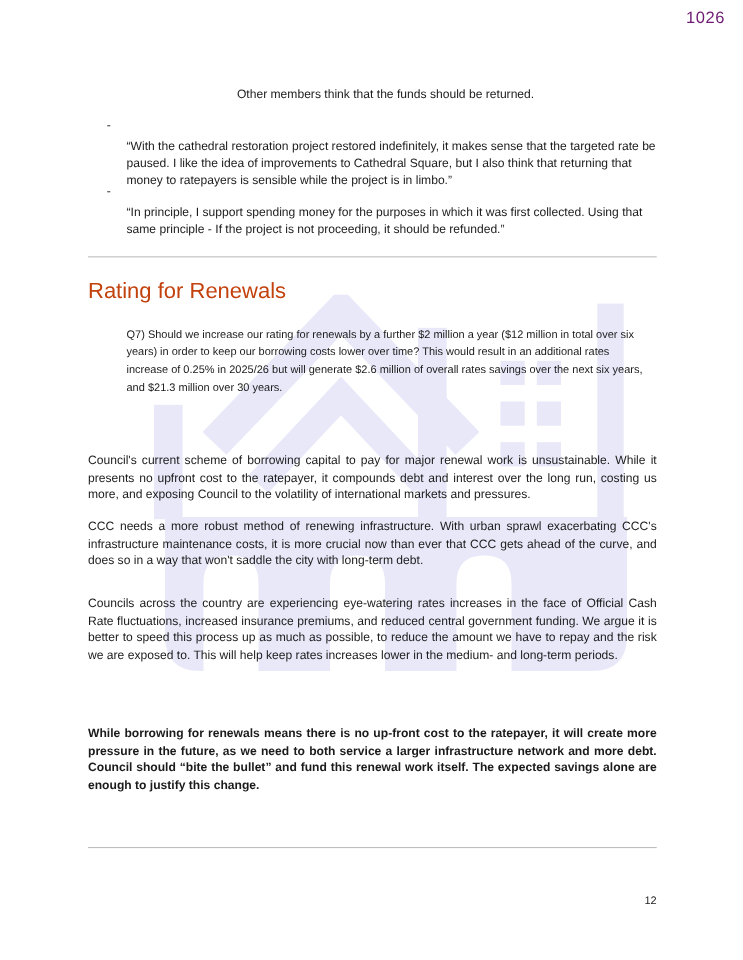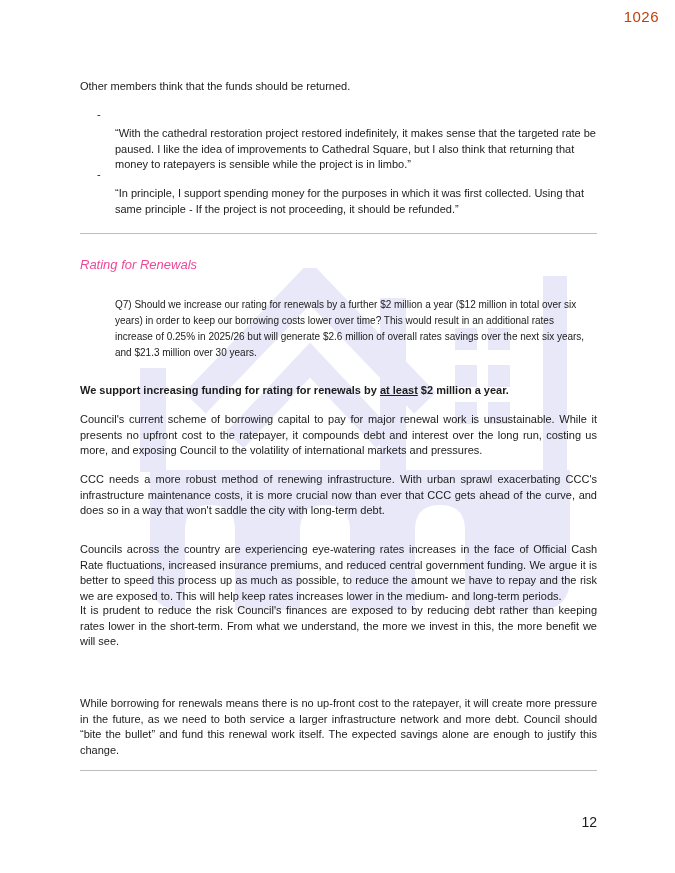--- a/index.html
+++ b/index.html
@@ -8,54 +8,54 @@
     width:675px;height:873px;
     background:#ffffff;
     font-family:"Liberation Sans", sans-serif;
     color:#1b1b1b;
     overflow:hidden;
   }
   .abs{position:absolute;z-index:2;}
   .stamp{
     top:8px;right:16px;
     font-size:15px;
-    color:#c2410c;
+    color:#701a75;
     letter-spacing:0.5px;
   }
   .body-text{font-size:11px;line-height:15.5px;}
-  .intro{top:79px;left:80px;width:517px;}
+  .intro{top:79px;left:92px;width:517px;text-align:center;}
   .bullet{left:97px;width:500px;display:flex;}
   .bullet-1{top:107px;}
   .bullet-2{top:167px;}
   .bullet .dash{width:18px;flex:0 0 18px;}
   .bullet .btxt{flex:1;text-align:left;margin-top:19px;}
   .hr{left:80px;right:78px;height:0;border-top:1px solid #bdbdbd;}
   .hr-1{top:233px;}
   .hr-2{top:770px;}
   .heading{
     top:254px;left:80px;
-    font-size:13px;line-height:22px;
-    font-weight:400;color:#ec4899;font-style:italic;
+    font-size:20px;line-height:22px;
+    font-weight:400;color:#c2410c;
   }
   .question{
     top:297px;left:115px;width:478px;
     font-size:10px;line-height:16px;
   }
   .statement{
     top:383px;left:80px;width:517px;
     font-weight:bold;
   }
   .statement .ul{text-decoration:underline;}
   .para{left:80px;width:517px;text-align:justify;}
   .p1{top:412px;}
   .p2{top:472px;}
   .p3{top:542px;}
   .p4{top:603px;}
-  .p5{top:696px;}
-  .footer-num{top:814px;right:78px;font-size:14px;}
+  .p5{top:660px;font-weight:bold;}
+  .footer-num{top:814px;right:78px;font-size:10px;}
   .watermark{position:absolute;left:140px;top:268px;z-index:1;}
 </style>
 </head>
 <body>
 
 <div class="page">
 
   <svg class="watermark" width="440" height="350" viewBox="0 0 440 350" aria-hidden="true">
     <g fill="none" stroke="#e8e8f8">
       <path d="M55 135 L170 15 L285 135" stroke-width="30"></path>
@@ -92,25 +92,23 @@
     <span class="dash">-</span>
     <span class="btxt">“In principle, I support spending money for the purposes in which it was first collected. Using that same principle - If the project is not proceeding, it should be refunded.”</span>
   </div>
 
   <div class="abs hr hr-1"></div>
 
   <div class="abs heading">Rating for Renewals</div>
 
   <div class="abs question">Q7) Should we increase our rating for renewals by a further $2 million a year ($12 million in total over six years) in order to keep our borrowing costs lower over time? This would result in an additional rates increase of 0.25% in 2025/26 but will generate $2.6 million of overall rates savings over the next six years, and $21.3 million over 30 years.</div>
 
-  <div class="abs body-text statement"><span>We support increasing funding for rating for renewals by </span><span class="ul">at least</span><span> $2 million a year.</span></div>
 
   <div class="abs body-text para p2">CCC needs a more robust method of renewing infrastructure. With urban sprawl exacerbating CCC's infrastructure maintenance costs, it is more crucial now than ever that CCC gets ahead of the curve, and does so in a way that won't saddle the city with long-term debt.</div>
   <div class="abs body-text para p1">Council's current scheme of borrowing capital to pay for major renewal work is unsustainable. While it presents no upfront cost to the ratepayer, it compounds debt and interest over the long run, costing us more, and exposing Council to the volatility of international markets and pressures.</div>
   <div class="abs body-text para p3">Councils across the country are experiencing eye-watering rates increases in the face of Official Cash Rate fluctuations, increased insurance premiums, and reduced central government funding. We argue it is better to speed this process up as much as possible, to reduce the amount we have to repay and the risk we are exposed to. This will help keep rates increases lower in the medium- and long-term periods.</div>
-  <div class="abs body-text para p4">It is prudent to reduce the risk Council's finances are exposed to by reducing debt rather than keeping rates lower in the short-term. From what we understand, the more we invest in this, the more benefit we will see.</div>
   <div class="abs body-text para p5">While borrowing for renewals means there is no up-front cost to the ratepayer, it will create more pressure in the future, as we need to both service a larger infrastructure network and more debt. Council should “bite the bullet” and fund this renewal work itself. The expected savings alone are enough to justify this change.</div>
 
   <div class="abs hr hr-2"></div>
 
   <div class="abs footer-num">12</div>
 
 </div>
 
 </body></html>

